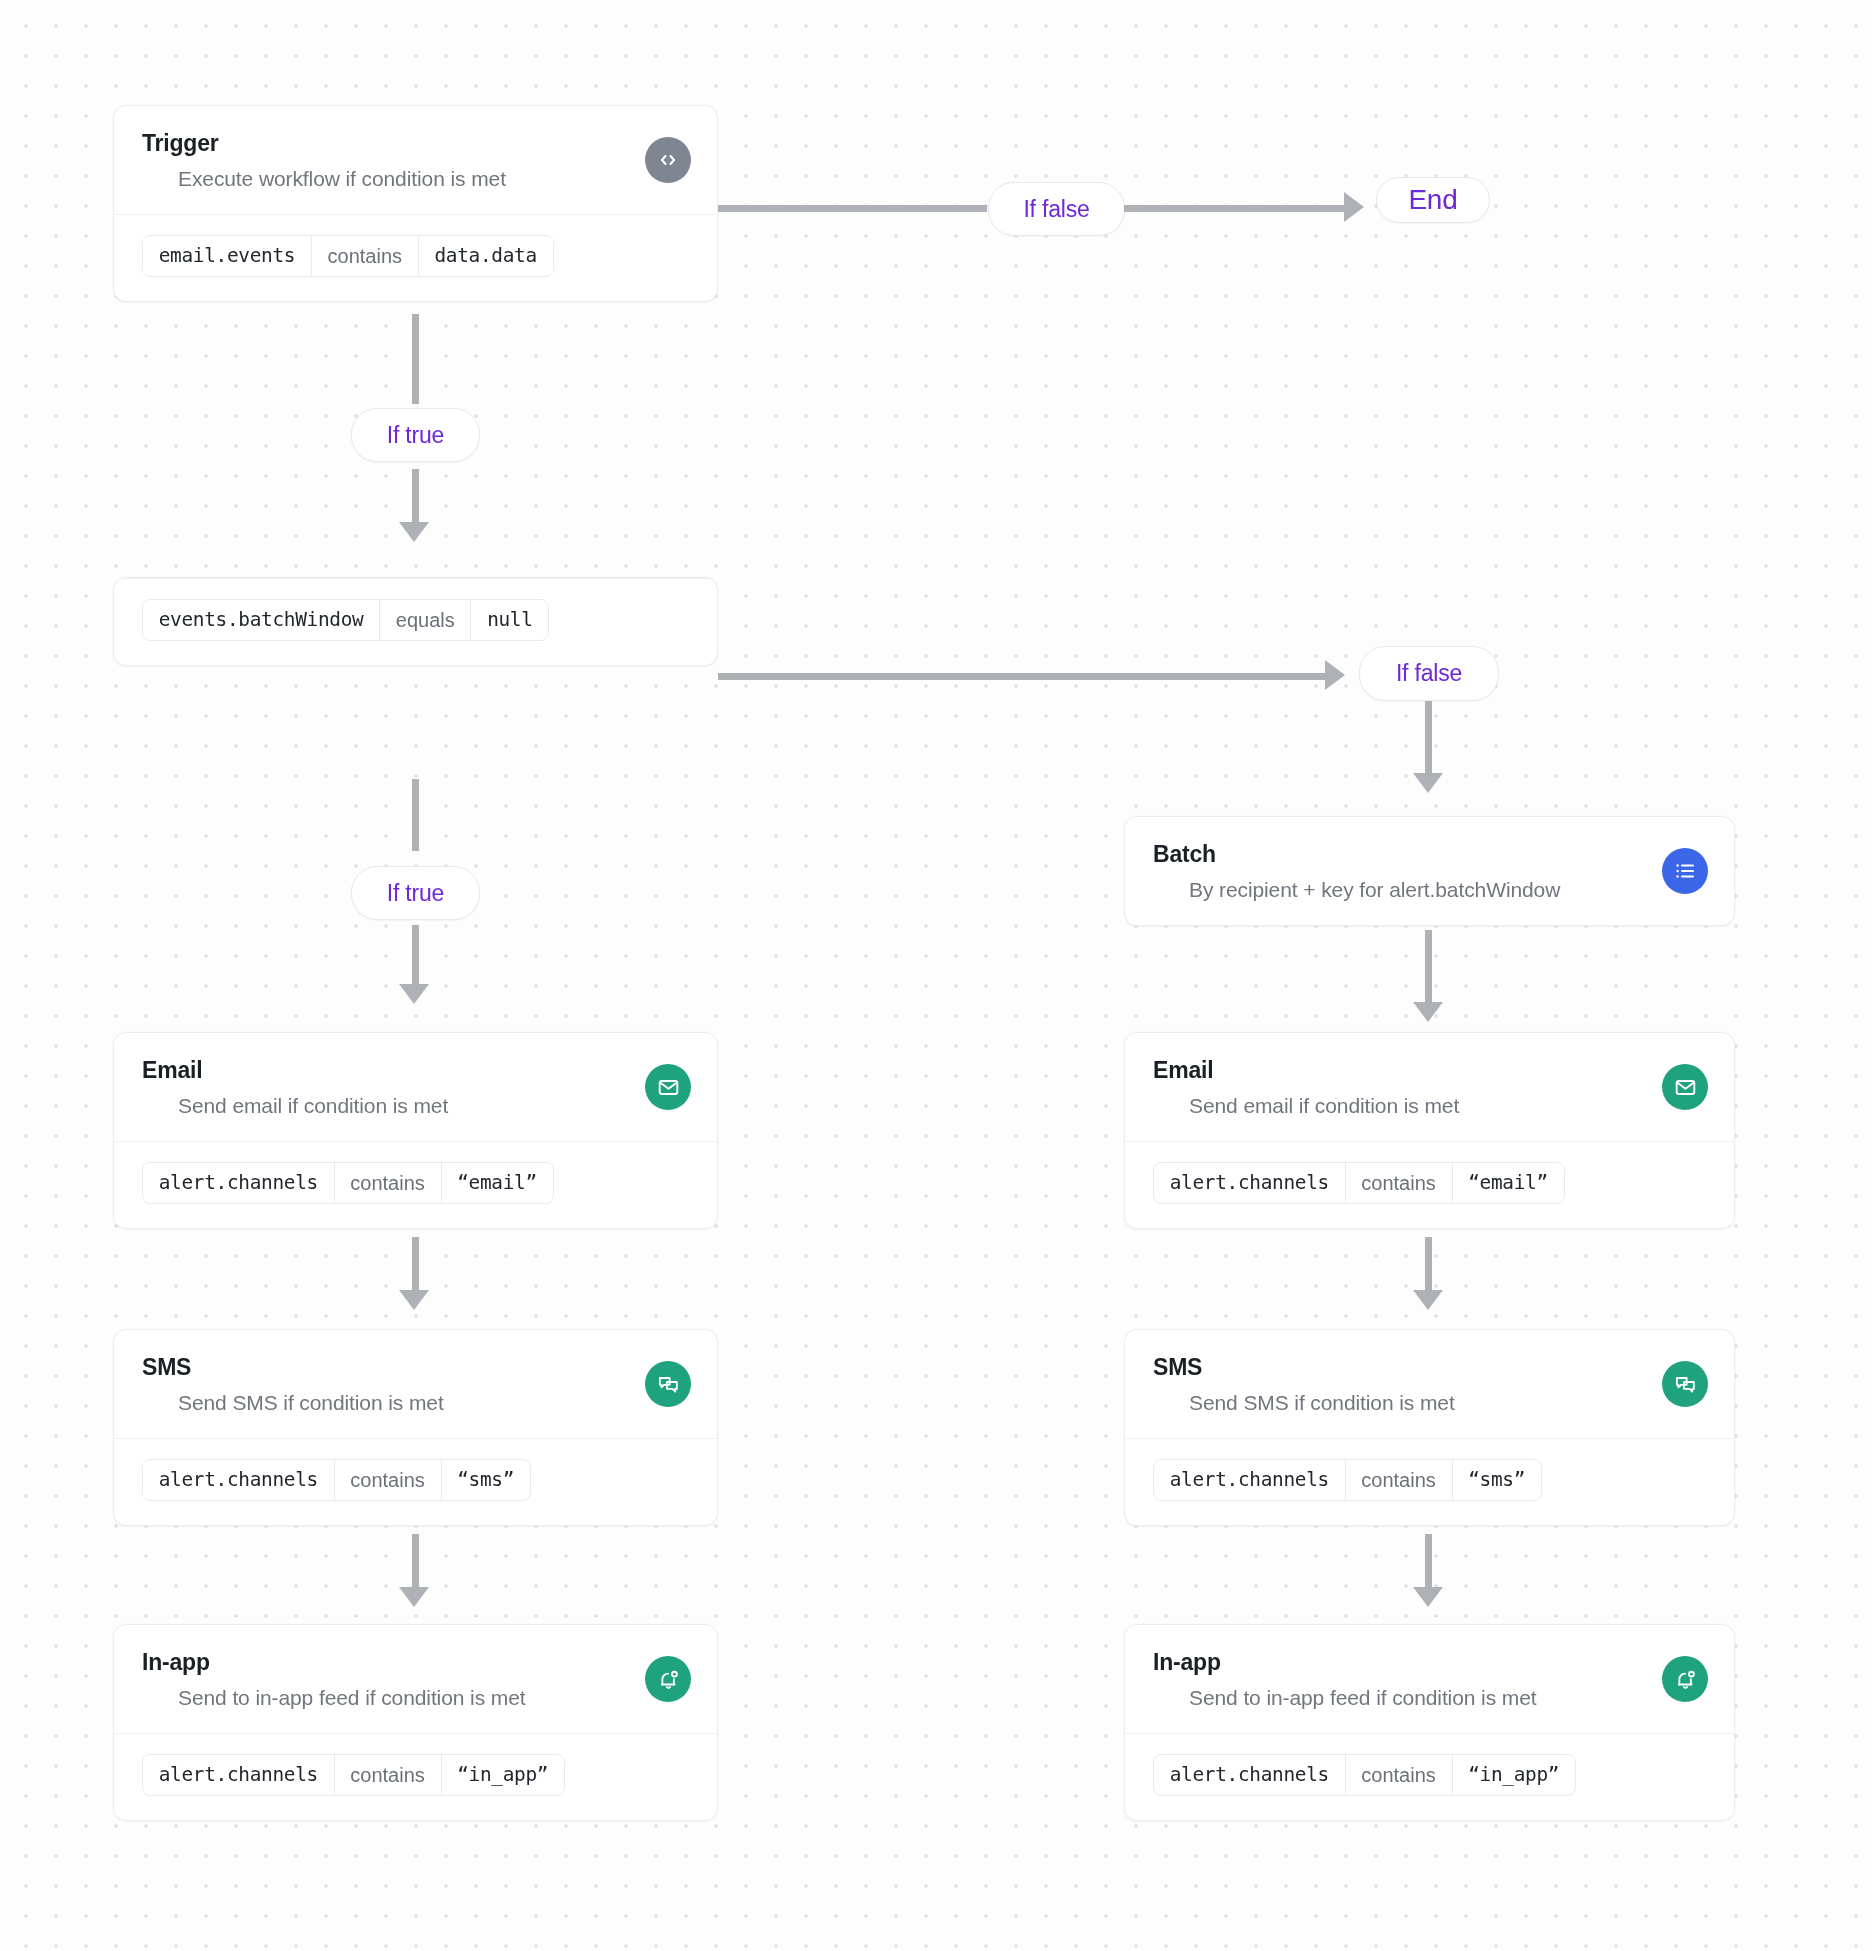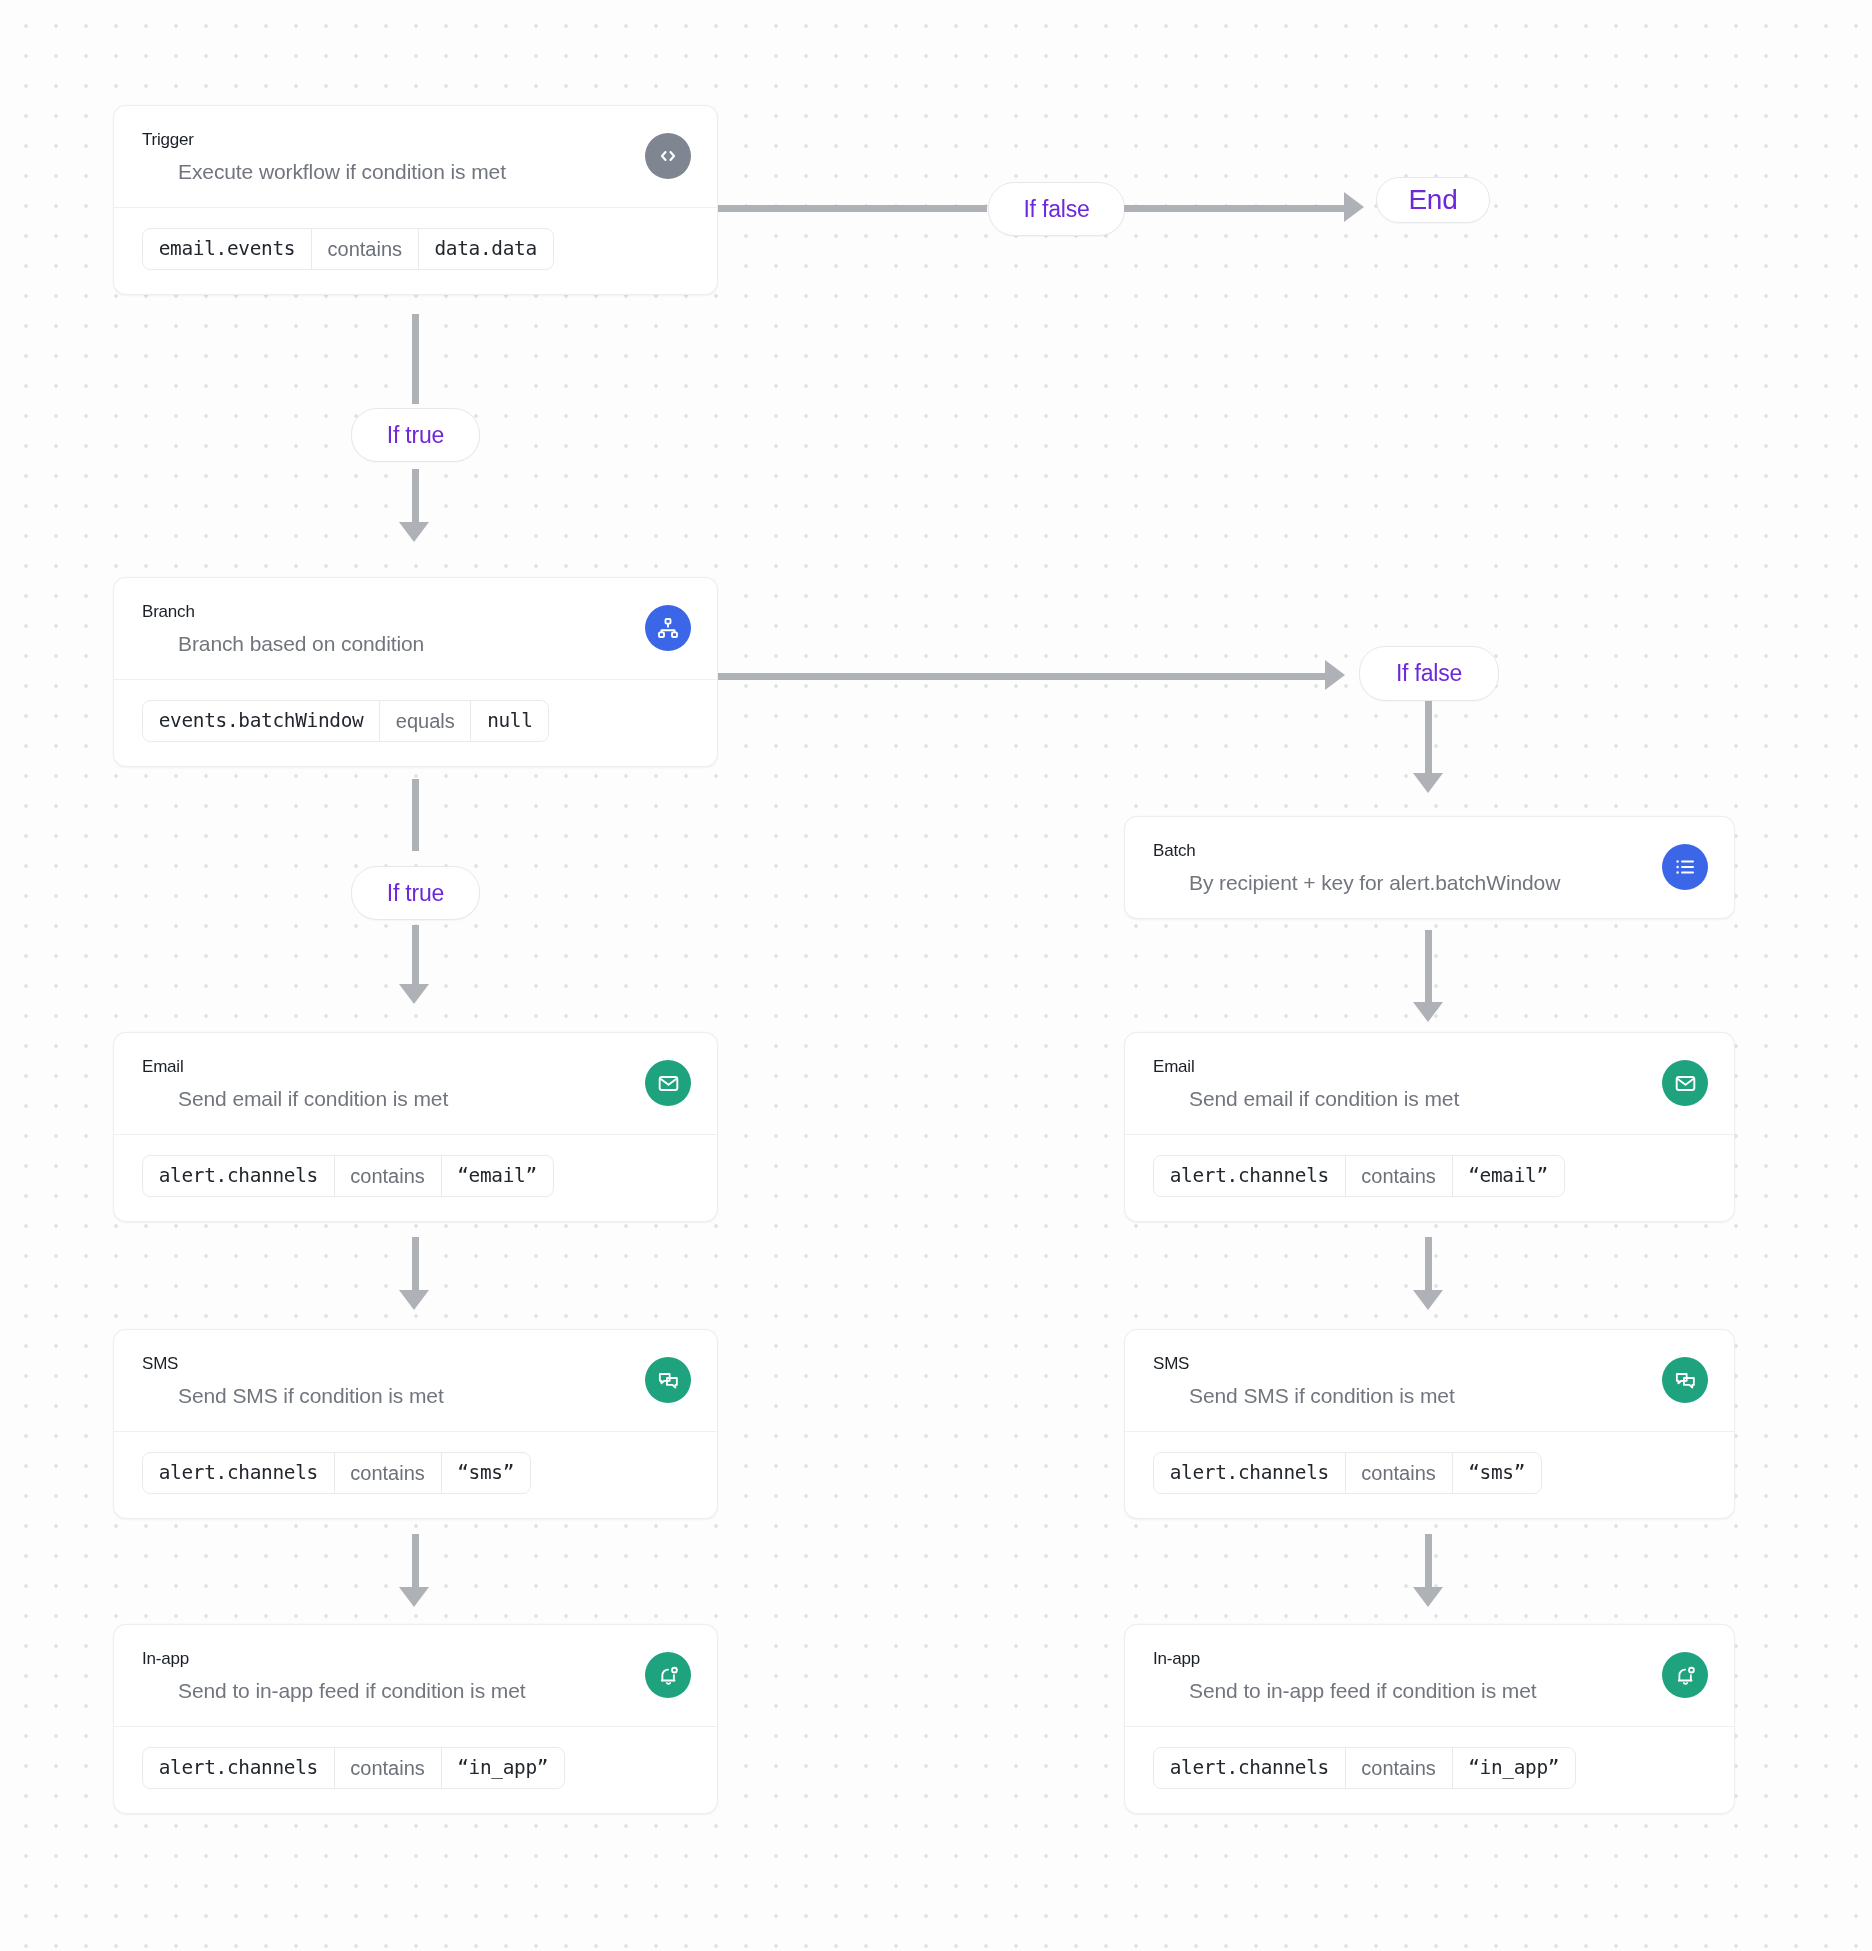--- a/index.html
+++ b/index.html
@@ -30,24 +30,24 @@
     border-radius: 13px;
     box-shadow: 0 0.9px 1.8px rgba(16,24,40,0.05);
     overflow: hidden;
   }
   .card-head {
     position: relative;
     padding: 24px 28px 22px 28px;
     min-height: 100px;
   }
   .card-title {
-    font-size: 17px;
+    font-size: 23px;
     line-height: 1.2;
     color: #1b1f26;
-    font-weight: 400;
+    font-weight: 700;
     letter-spacing: -0.2px;
     margin-bottom: 8.3px;
   }
   .card-sub {
     font-size: 21px;
     line-height: 1.25;
     color: #71757e;
     font-weight: 400;
     letter-spacing: -0.1px;
     margin-left: 36px;
@@ -168,33 +168,20 @@
   <div class="conn conn-h" style="left:1124px; top:205px; width:220px;"></div>
   <div class="arrow-right" style="left:1344px; top:192px;"></div>
   <div class="pill" style="left:1376px; top:177px; width:114px; height:46px; font-size:28px;">End</div>
 
   <div class="conn conn-v" style="left:412px; top:314px; height:90px;"></div>
   <div class="pill" style="left:351px; top:408px; width:129px; height:54px;">If true</div>
   <div class="conn conn-v" style="left:412px; top:469px; height:55px;"></div>
   <div class="arrow-down" style="left:399px; top:522px;"></div>
 
   <div class="card" style="left:113px; top:577px; width:605px;">
-    <div class="card-head">
-      <div class="card-title">Branch</div>
-      <div class="card-sub">Branch based on condition</div>
-      <div class="card-icon icon-blue">
-        <svg width="24" height="24" viewBox="0 0 24 24" fill="none" stroke="#ffffff" stroke-width="1.9" stroke-linecap="round" stroke-linejoin="round">
-          <rect x="9.5" y="3" width="5" height="4.6" rx="1.1"></rect>
-          <rect x="3" y="16.4" width="5" height="4.6" rx="1.1"></rect>
-          <rect x="16" y="16.4" width="5" height="4.6" rx="1.1"></rect>
-          <path d="M12 7.6v3.2"></path>
-          <path d="M5.5 16.4v-2.1h13v2.1"></path>
-        </svg>
-      </div>
-    </div>
     <div class="card-body">
       <div class="cond">
         <span class="c-field">events.batchWindow</span>
         <span class="c-op">equals</span>
         <span class="c-value">null</span>
       </div>
     </div>
   </div>
 
   <div class="conn conn-h" style="left:718px; top:673px; width:607px;"></div>

